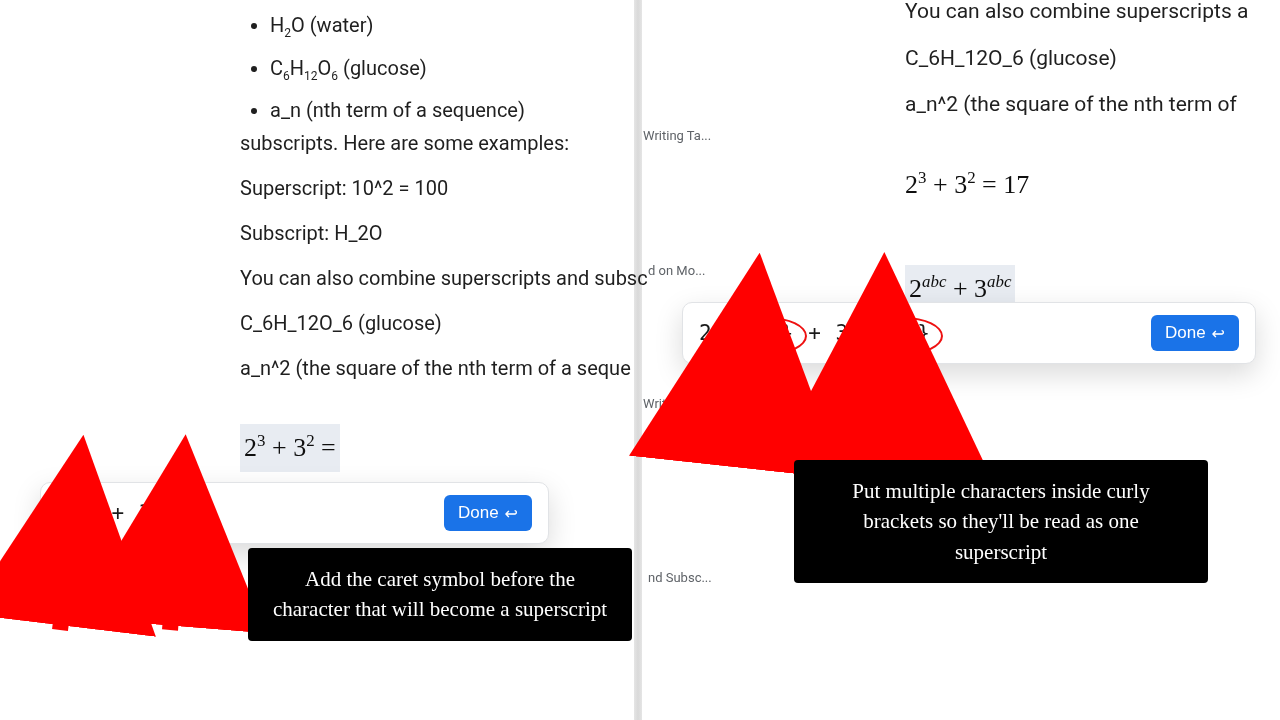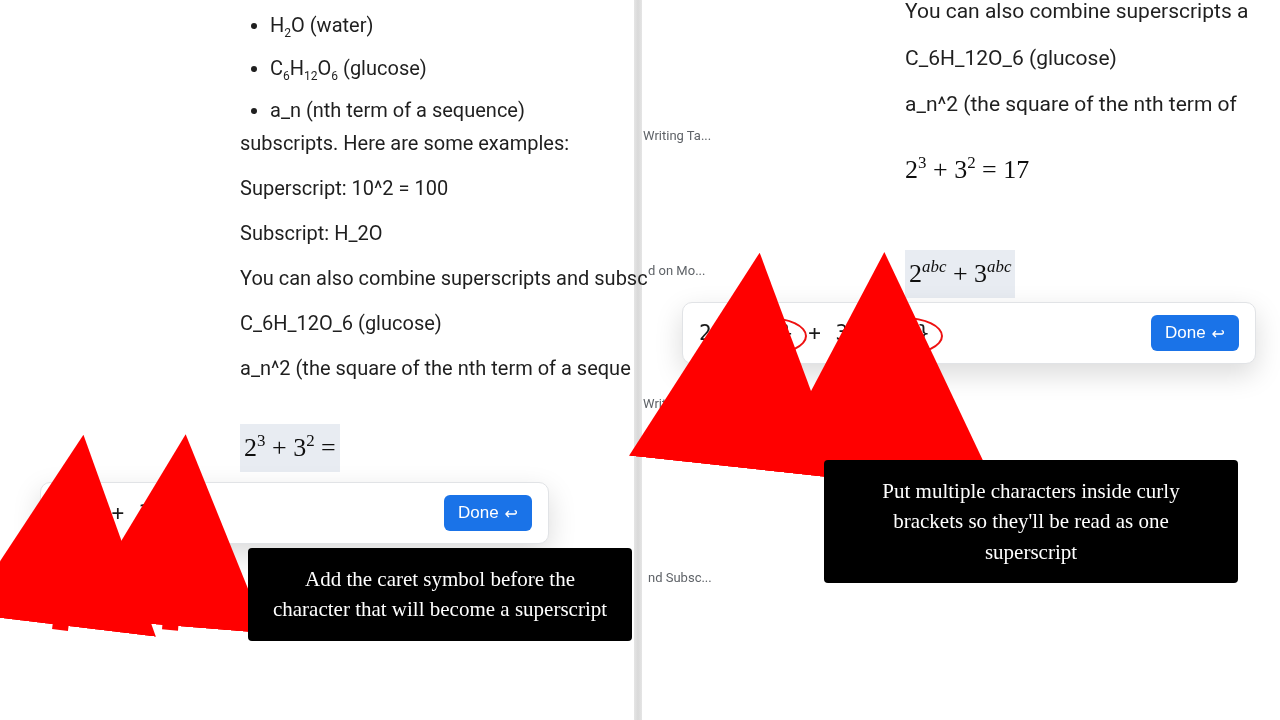--- a/index.html
+++ b/index.html
@@ -86,21 +86,21 @@
         <line x1="30" y1="110" x2="38" y2="10" stroke="#ff0000" stroke-width="16" marker-end="url(#ah1)"></line>
       </svg>
   </div>
 
   <div class="callout" style="left:248px;top:548px;width:340px">Add the caret symbol before the character that will become a superscript</div>
 
   <div class="content-right">
     <div class="p" style="margin-top:0">You can also combine superscripts a</div>
     <div class="p">C_6H_12O_6 (glucose)</div>
     <div class="p">a_n^2 (the square of the nth term of </div>
-    <div class="p" style="margin-top:29px">
+    <div class="p" style="margin-top:44px">
       <span class="math">
         <span>2</span><sup>3</sup><span> + </span><span>3</span><sup>2</sup><span> = </span><span>17</span>
       </span>
     </div>
     <div class="p" style="margin-top:60px">
       <span class="math math-hl">
         <span>2</span><sup><i>abc</i></sup><span> + </span><span>3</span><sup><i>abc</i></sup>
       </span>
     </div>
   </div>
@@ -125,15 +125,15 @@
     <svg width="100" height="110">
         <line x1="40" y1="100" x2="50" y2="8" stroke="#ff0000" stroke-width="18" marker-end="url(#ah1)"></line>
       </svg>
   </div>
   <div class="arrow" style="left:830px;top:352px">
     <svg width="100" height="110">
         <line x1="50" y1="100" x2="52" y2="8" stroke="#ff0000" stroke-width="18" marker-end="url(#ah1)"></line>
       </svg>
   </div>
 
-  <div class="callout" style="left:824px;top:460px;width:370px">Put multiple characters inside curly brackets so they'll be read as one superscript</div>
+  <div class="callout" style="left:794px;top:460px;width:370px">Put multiple characters inside curly brackets so they'll be read as one superscript</div>
 
 </div>
 
 </body></html>

